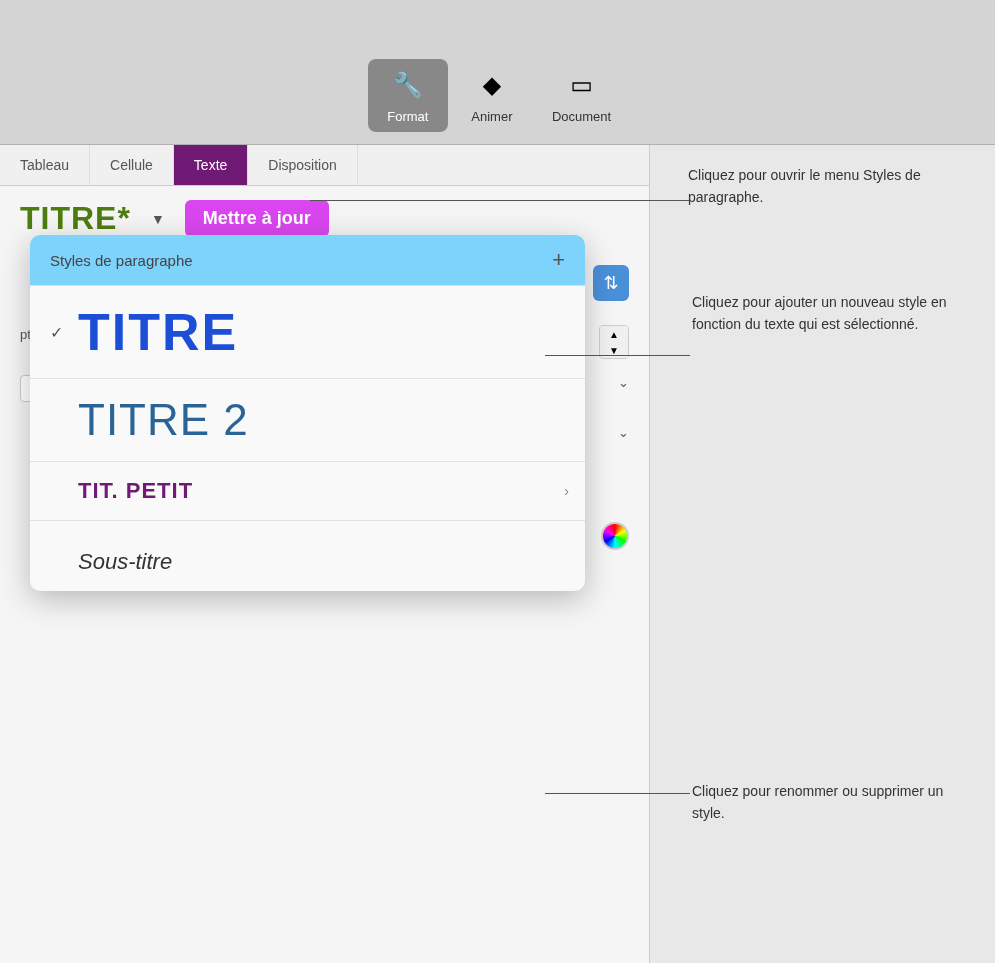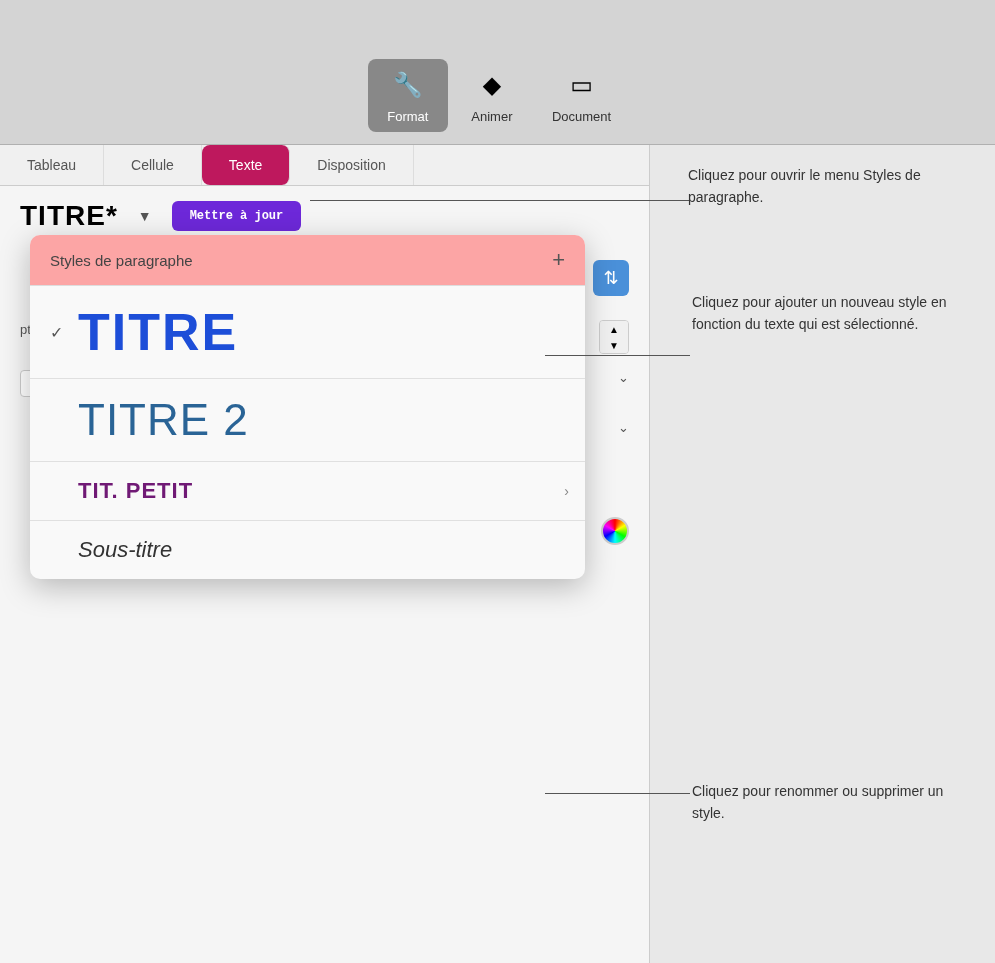--- a/index.html
+++ b/index.html
@@ -75,66 +75,65 @@
     }
 
     
     .tabs {
       display: flex;
       border-bottom: 1px solid #ccc;
       background: #f0f0f0;
     }
 
     .tab {
-      padding: 12px 27px;
+      padding: 12px 20px;
       font-size: 14px;
       color: #555;
       cursor: pointer;
       border-right: 1px solid #ddd;
     }
 
     .tab.active {
-      background: #be185d;
+      background: #701a75;
       color: #fff;
-      border-radius: 8px;
+      border-radius: 0;
     }
 
     
     .style-header {
       display: flex;
       align-items: center;
       padding: 14px 20px;
       gap: 12px;
       position: relative;
     }
 
     .style-name {
-      font-size: 28px;
+      font-size: 32px;
       font-weight: 800;
-      color: #000000;
+      color: #4d7c0f;
       letter-spacing: 1px;
     }
 
     .arrow-down {
       font-size: 14px;
       color: #555;
       margin-left: 8px;
     }
 
     .update-btn {
-      background: #6d28d9;
+      background: #d946ef;
       color: #fff;
       border: none;
       border-radius: 6px;
       padding: 8px 18px;
-      font-size: 12px;
+      font-size: 18px;
       font-weight: 600;
       cursor: pointer;
       margin-left: 8px;
-      font-family: Liberation Mono, monospace;
     }
 
     
     .styles-dropdown {
       position: absolute;
       top: 235px;
       left: 30px;
       width: 555px;
       background: #f9f9f9;
       border-radius: 10px;
@@ -144,21 +143,21 @@
     }
 
     .styles-dropdown-header {
       display: flex;
       align-items: center;
       justify-content: space-between;
       padding: 14px 20px;
       font-size: 15px;
       color: #444;
       border-bottom: 1px solid #ddd;
-      background: #fca5a5;
+      background: #7dd3fc;
       gap: 26px;
     }
 
     .add-btn {
       font-size: 22px;
       color: #555;
       cursor: pointer;
       background: none;
       border: none;
       line-height: 1;
@@ -202,20 +201,21 @@
       color: #701a75;
       text-transform: uppercase;
       letter-spacing: 1px;
     }
 
     .style-soustitre {
       font-size: 22px;
       font-style: italic;
       color: #333;
       font-weight: 400;
+      margin-top: 12px;
     }
 
     .chevron-right {
       position: absolute;
       right: 16px;
       font-size: 14px;
       color: #888;
     }
 
     .spinner-control {

